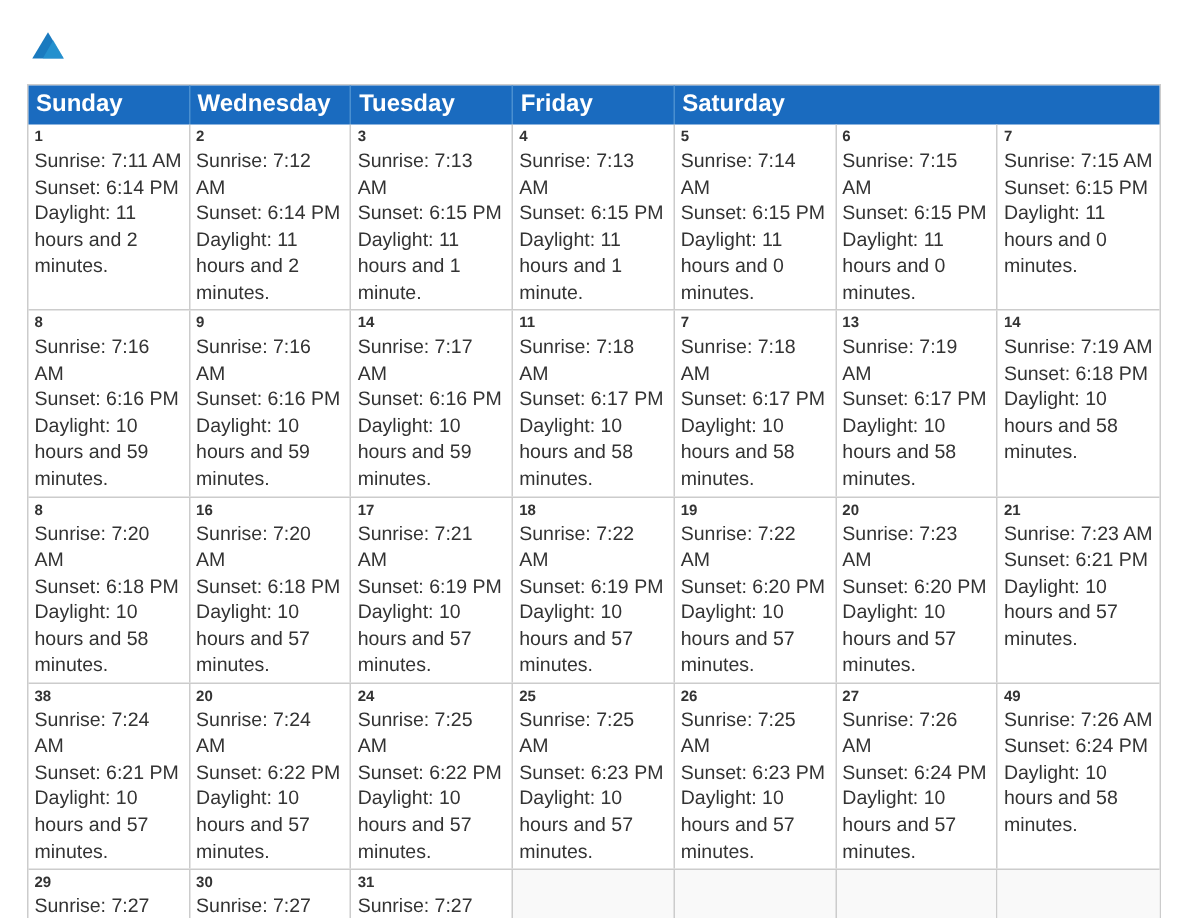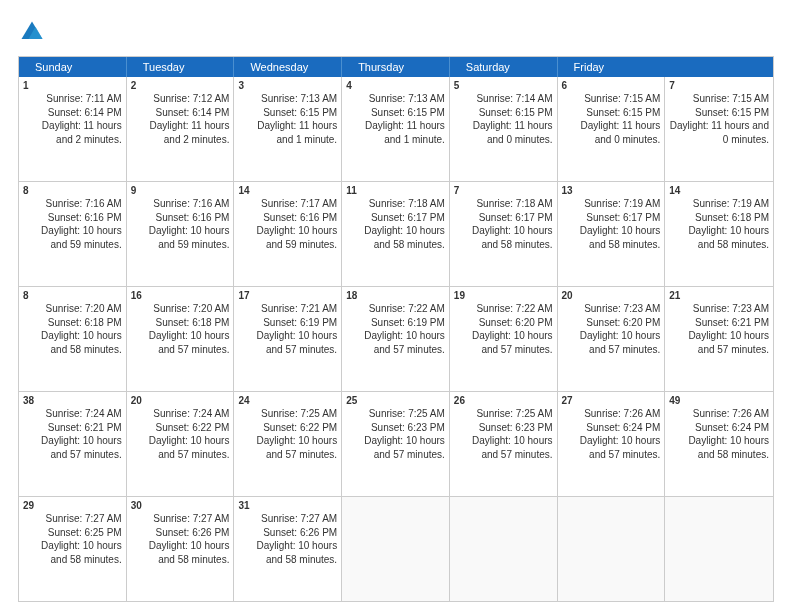--- a/index.html
+++ b/index.html
@@ -65,23 +65,23 @@
       flex-direction: column;
       border: 1px solid #ccc;
     }
     .cal-header {
       display: grid;
       grid-template-columns: repeat(7, 1fr);
       background-color: #1a6bbf;
     }
     .cal-header-cell {
       color: #fff;
-      font-size: 11px;
-      font-weight: normal;
-      padding: 4px 16px;
+      font-size: 16px;
+      font-weight: bold;
+      padding: 4px 5px;
       text-align: left;
       border-right: 1px solid #4a8fd0;
     }
     .cal-header-cell:last-child { border-right: none; }
     .cal-body {
       flex: 1;
       display: flex;
       flex-direction: column;
     }
     .cal-row {
@@ -101,24 +101,23 @@
     }
     .cal-cell:last-child { border-right: none; }
     .cal-cell.empty { background: #f9f9f9; }
     .day-num {
       font-size: 10px;
       font-weight: bold;
       display: block;
       margin-bottom: 1px;
     }
     .cell-text {
-      font-size: 10px;
+      font-size: 13px;
       line-height: 1.35;
       color: #333;
-      text-align: right;
     }
   </style>
 </head>
 <body>
 
 <div class="page">
   <div class="header">
     <div class="logo">
       <svg class="logo-icon" viewBox="0 0 32 32">
         <polygon points="16,4 28,24 4,24" fill="#1a7abf"></polygon>
@@ -131,25 +130,24 @@
     </div>
     <div class="title-block">
       <div class="month-title"></div>
       <div class="location"></div>
     </div>
   </div>
 
   <div class="calendar">
     <div class="cal-header">
     <div class="cal-header-cell">Sunday</div>
+        <div class="cal-header-cell">Wednesday</div>
         <div class="cal-header-cell">Tuesday</div>
-        <div class="cal-header-cell">Wednesday</div>
-        <div class="cal-header-cell">Thursday</div>
+        <div class="cal-header-cell">Friday</div>
         <div class="cal-header-cell">Saturday</div>
-        <div class="cal-header-cell">Friday</div>
       </div>
     <div class="cal-body">
     <div class="cal-row">
           <div class="cal-cell">
             <span class="day-num">1</span>
             <div class="cell-text">Sunrise: 7:11 AM<br>Sunset: 6:14 PM<br>Daylight: 11 hours and 2 minutes.</div>
           </div>
           <div class="cal-cell">
             <span class="day-num">2</span>
             <div class="cell-text">Sunrise: 7:12 AM<br>Sunset: 6:14 PM<br>Daylight: 11 hours and 2 minutes.</div>

